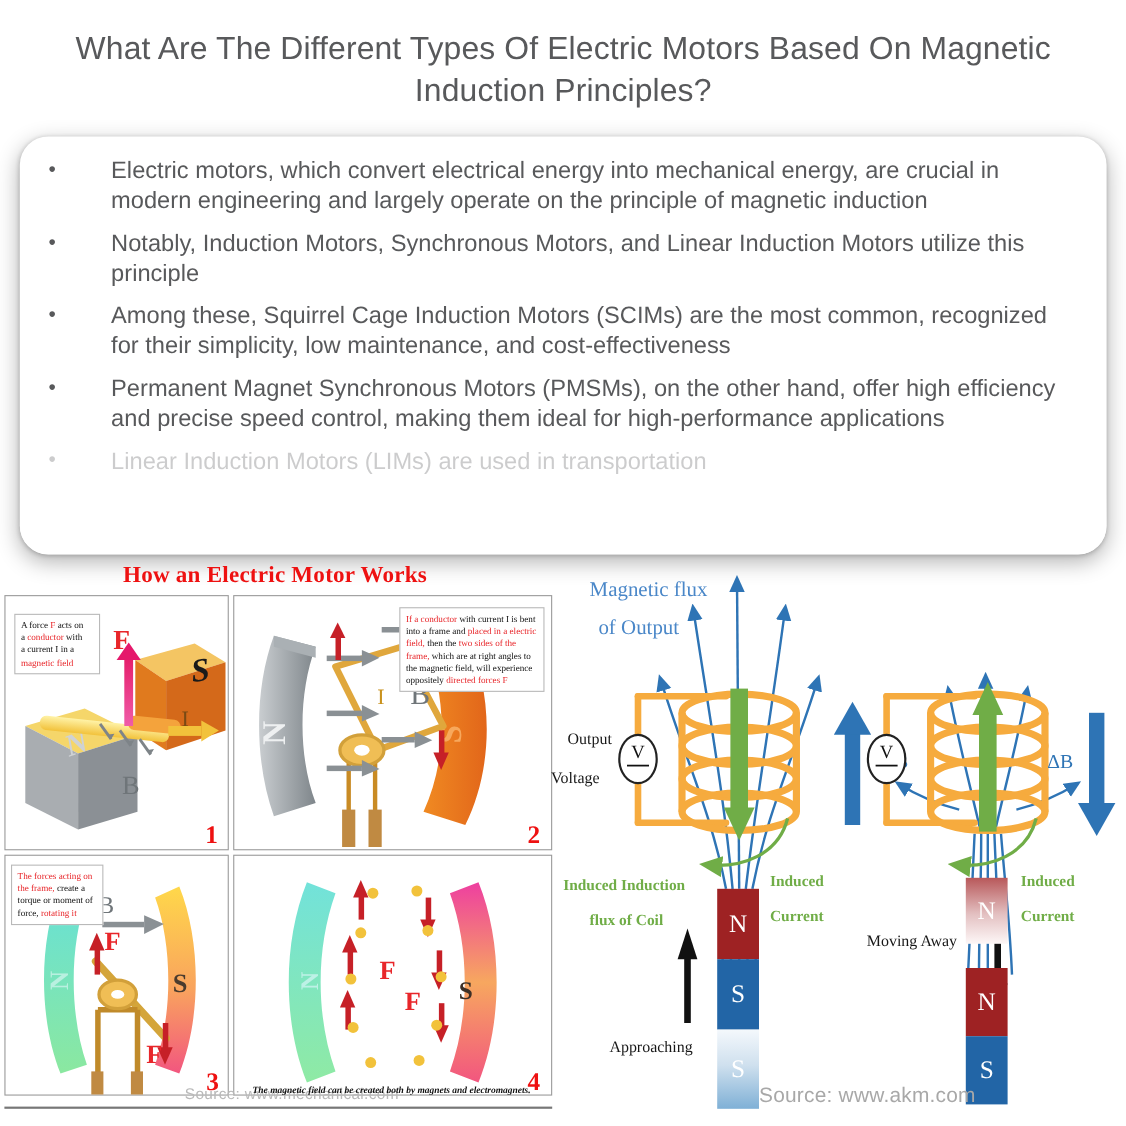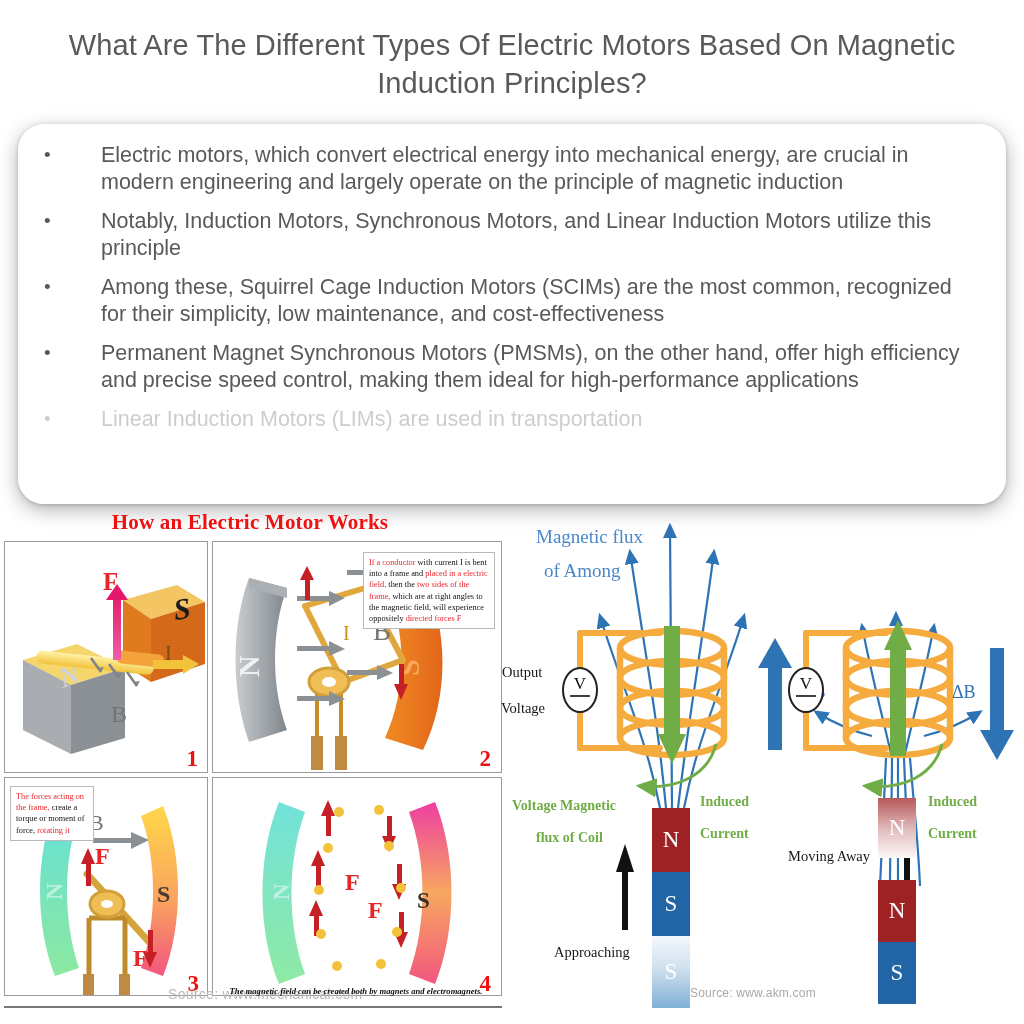--- a/index.html
+++ b/index.html
@@ -90,21 +90,21 @@
   .fig-left-rule { position:absolute; left:4px; top:498px; width:498px; height:1.5px; background:#777; }
 
   
   .fig-right { position: absolute; left: 500px; top: 0; width: 524px; height: 516px; }
   .lbl { position: absolute; font-family: "Liberation Serif", serif; }
   .lbl-blue { color: #4A87C8; font-size: 19px; }
   .lbl-green { color: #70AD47; font-size: 14px; font-weight: 700; }
   .lbl-dark { color: #171717; font-size: 14.5px; }
   .src-akm {
     position: absolute; left: 690px; top: 986px;
-    font-size: 12px; color: #a8a8a8; letter-spacing: .2px;
+    font-size: 19px; color: #a8a8a8; letter-spacing: .2px;
     font-family: "Liberation Sans", sans-serif;
   }
 
   
   .mag { position: absolute; width: 38px; }
   .mag .seg { width: 38px; display:flex; align-items:center; justify-content:center;
     font-family: "Liberation Serif", serif; font-size: 23px; color:#fff; }
   .seg-n { background: #9E2223; }
   .seg-s { background: #2265A6; }
   .seg-ghost-s { background: linear-gradient(to bottom, #f4f8fc 0%, #cfe0ee 45%, #7fb0d6 100%); color:#eaf2f9; }
@@ -213,20 +213,23 @@
                 <path d="M122,130 L132,144"></path>
             </g>
             <g fill="#7e8488">
               <polygon points="96,130 92,126 99,125"></polygon>
                 <polygon points="114,136 110,132 117,131"></polygon>
                 <polygon points="132,144 128,140 135,139"></polygon>
             </g>
             <text x="106" y="180" font-family="Liberation Serif, serif" font-size="24" fill="#6f7579">B</text>
             <text x="160" y="118" font-family="Liberation Serif, serif" font-size="20" fill="#7a4a14">I</text>
           </svg>
+          <div class="tbox" style="left:8px; top:16px; width:78px;">
+            <span class="">A force <span class="r">F</span> acts on<br>a <span class="r">conductor</span> with<br>a current I in a<br><span class="r">magnetic field</span></span>
+          </div>
           <div class="num" style="right:9px; bottom:0px;">1</div>
         </div>
 
         <div class="pan pan2">
           <svg width="290" height="232" viewBox="0 0 290 232">
             <defs>
               <linearGradient id="g_n2" x1="0" y1="0" x2="1" y2="0">
                 <stop offset="0" stop-color="#C9CDD0"></stop>
                   <stop offset="1" stop-color="#7F868B"></stop>
               </linearGradient>
@@ -528,29 +531,29 @@
           <rect x="404" y="330" width="6" height="58"></rect>
           <polygon points="398,386 407,414 416,386"></polygon>
         </g>
         <g fill="#111">
           <rect x="122" y="360" width="6" height="62"></rect>
           <polygon points="116,364 125,336 134,364"></polygon>
         </g>
       </svg>
 
       <div class="lbl lbl-blue" style="left:36px; top:18px;">Magnetic flux</div>
-      <div class="lbl lbl-blue" style="left:44px; top:52px;">of Among</div>
-
-      <div class="lbl lbl-dark" style="left:2px; top:156px;">Output</div>
+      <div class="lbl lbl-blue" style="left:44px; top:52px;">of Output</div>
+
+      <div class="lbl lbl-dark" style="left:16px; top:156px;">Output</div>
       <div class="lbl lbl-dark" style="left:1px; top:192px;">Voltage</div>
 
       <div class="lbl lbl-green" style="left:200px; top:286px;">Induced</div>
       <div class="lbl lbl-green" style="left:200px; top:318px;">Current</div>
 
-      <div class="lbl lbl-green" style="left:12px; top:290px;">Voltage Magnetic</div>
+      <div class="lbl lbl-green" style="left:12px; top:290px;">Induced Induction</div>
       <div class="lbl lbl-green" style="left:36px; top:322px;">flux of Coil</div>
 
       <div class="lbl lbl-green" style="left:428px; top:286px;">Induced</div>
       <div class="lbl lbl-green" style="left:428px; top:318px;">Current</div>
 
       <div class="lbl lbl-dark" style="left:40px; top:436px;margin-left:14px;">Approaching</div>
       <div class="lbl lbl-dark" style="left:288px; top:340px;">Moving Away</div>
 
       <div class="mag" style="left:152px; top:300px;">
         <div class="seg seg-n" style="height:64px;">N</div>

